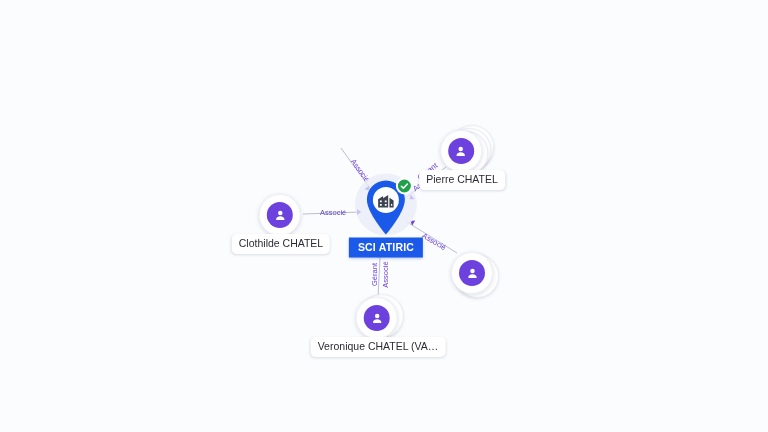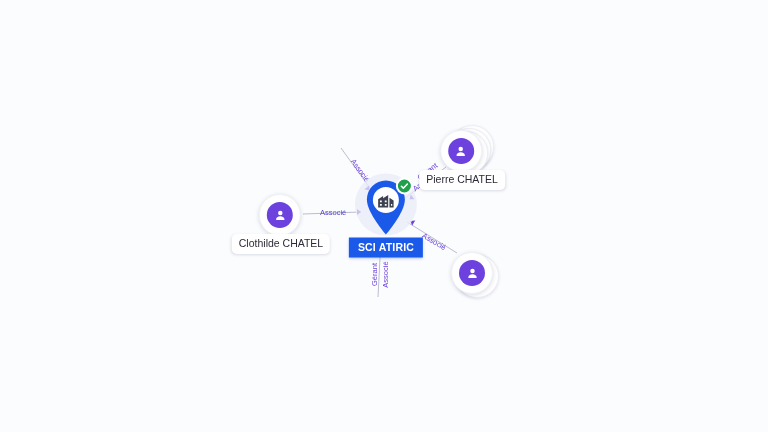--- a/index.html
+++ b/index.html
@@ -243,20 +243,34 @@
         <span class="person-glyph">
           <svg width="15" height="15" viewBox="0 0 24 24" fill="#ffffff">
             <circle cx="12" cy="8" r="3.6"></circle>
             <path d="M12 13.2c-4 0-6.6 2.2-6.6 4.6v1.4h13.2v-1.4c0-2.4-2.6-4.6-6.6-4.6z"></path>
           </svg>
         </span>
       </div>
     </div>
   </div>
 
+  <div class="node" style="left:378px; top:327px;">
+    <div class="person-avatar-wrap">
+      <div class="stack-card" style="left:4px; top:-3px;"></div>
+      <div class="person-avatar">
+        <span class="person-glyph">
+          <svg width="15" height="15" viewBox="0 0 24 24" fill="#ffffff">
+            <circle cx="12" cy="8" r="3.6"></circle>
+            <path d="M12 13.2c-4 0-6.6 2.2-6.6 4.6v1.4h13.2v-1.4c0-2.4-2.6-4.6-6.6-4.6z"></path>
+          </svg>
+        </span>
+      </div>
+    </div>
+    <div class="person-label">Veronique CHATEL (VA…</div>
+  </div>
 
   <div class="node company-node" style="left:386px; top:218px;">
     <div class="company-pin-wrap">
       <div class="company-halo"></div>
       <svg class="company-pin" width="52" height="58" viewBox="0 0 52 58" xmlns="http://www.w3.org/2000/svg">
         <path d="M26 2C15.5 2 7 10.5 7 21c0 13.5 19 35 19 35s19-21.5 19-35C45 10.5 36.5 2 26 2z" fill="#1b59e8"></path>
         <circle cx="26" cy="21.5" r="13" fill="#ffffff"></circle>
       </svg>
       <span class="company-building">
         <svg width="19" height="17" viewBox="0 0 24 22" fill="#3c4250">

